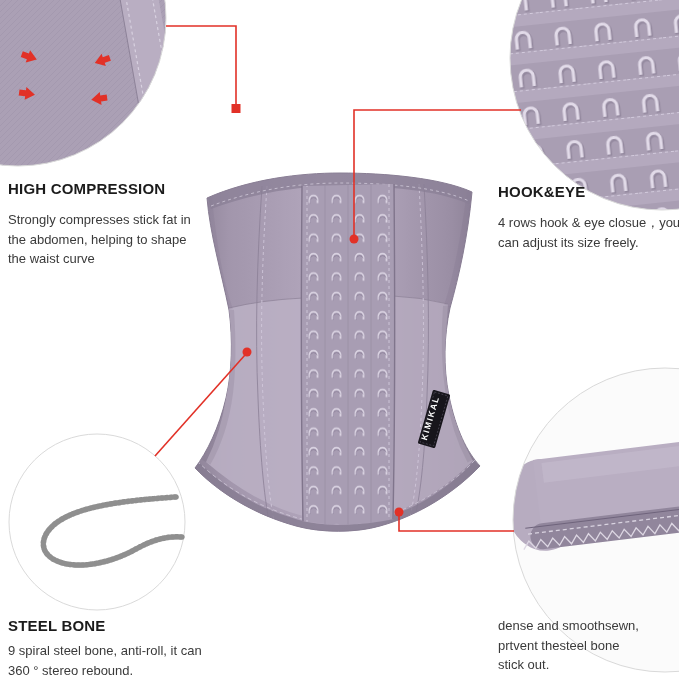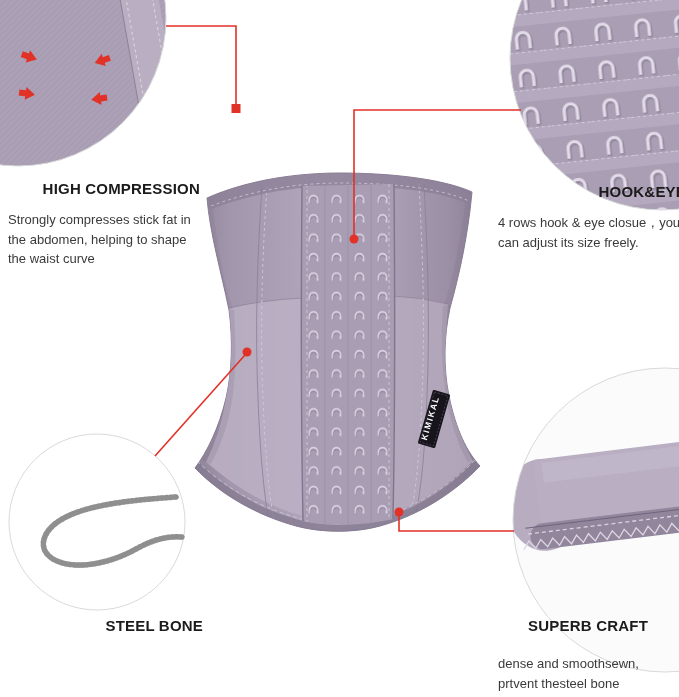--- a/index.html
+++ b/index.html
@@ -10,31 +10,31 @@
     overflow:hidden;
     font-family:"Liberation Sans",sans-serif;
   }
   .stage{position:absolute;left:0;top:0;width:679px;height:697px;}
   .callout{position:absolute;}
   .callout h3{
     margin:0 0 11px 0;
     font:700 15px/1.35 "Liberation Sans",sans-serif;
     color:#1b1b1b;letter-spacing:.2px;
   }
-  .callout h3 span{display:block;text-align:right;}
+  .callout h3 span{display:block;}
   .callout p{
     margin:0;
     font:13px/1.5 "Liberation Sans",sans-serif;
     color:#3a3a3a;
   }
   .tl{left:8px;top:179px;width:192px;}
   .tr{left:498px;top:182px;width:188px;}
   .bl{left:8px;top:616px;width:195px;}
   .br{left:498px;top:616px;width:150px;}
-  .bl h3,.br h3{margin-bottom:18px;}
+  .bl h3,.br h3{margin-bottom:5px;}
 </style>
 </head>
 <body>
 
 <div class="page">
 
   <svg class="stage" viewBox="0 0 679 697" xmlns="http://www.w3.org/2000/svg">
     <defs>
       <clipPath id="c1">
           <circle cx="18" cy="18" r="148"></circle>
@@ -202,22 +202,20 @@
     <h3>
       <span>HOOK&amp;EYE</span>
     </h3>
     <p>4 rows hook &amp; eye closue，you can adjust its size freely.</p>
   </div>
 
   <div class="callout bl">
     <h3>
       <span>STEEL BONE</span>
     </h3>
+    <p>9 spiral steel bone,  anti-roll, it can 360 ° stereo rebound.</p>
   </div>
 
   <div class="callout br">
-    <h3>
-      <span>SUPERB CRAFT</span>
-    </h3>
     <p>dense and smoothsewn, prtvent thesteel bone stick out.</p>
   </div>
 
 </div>
 
 </body></html>

